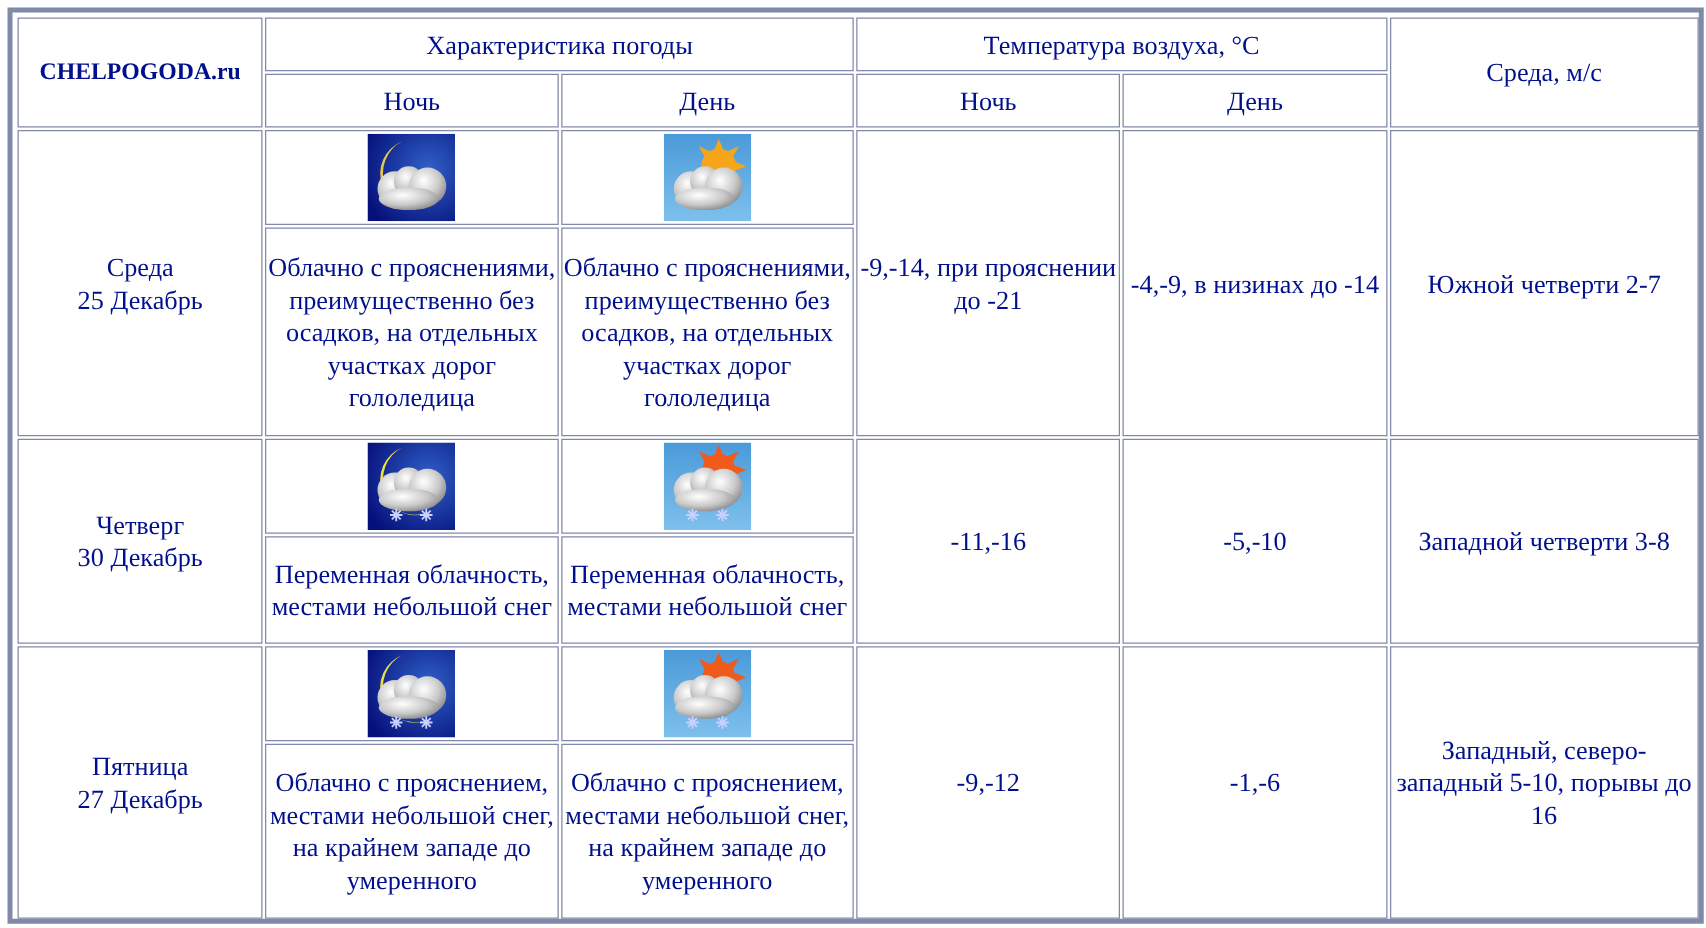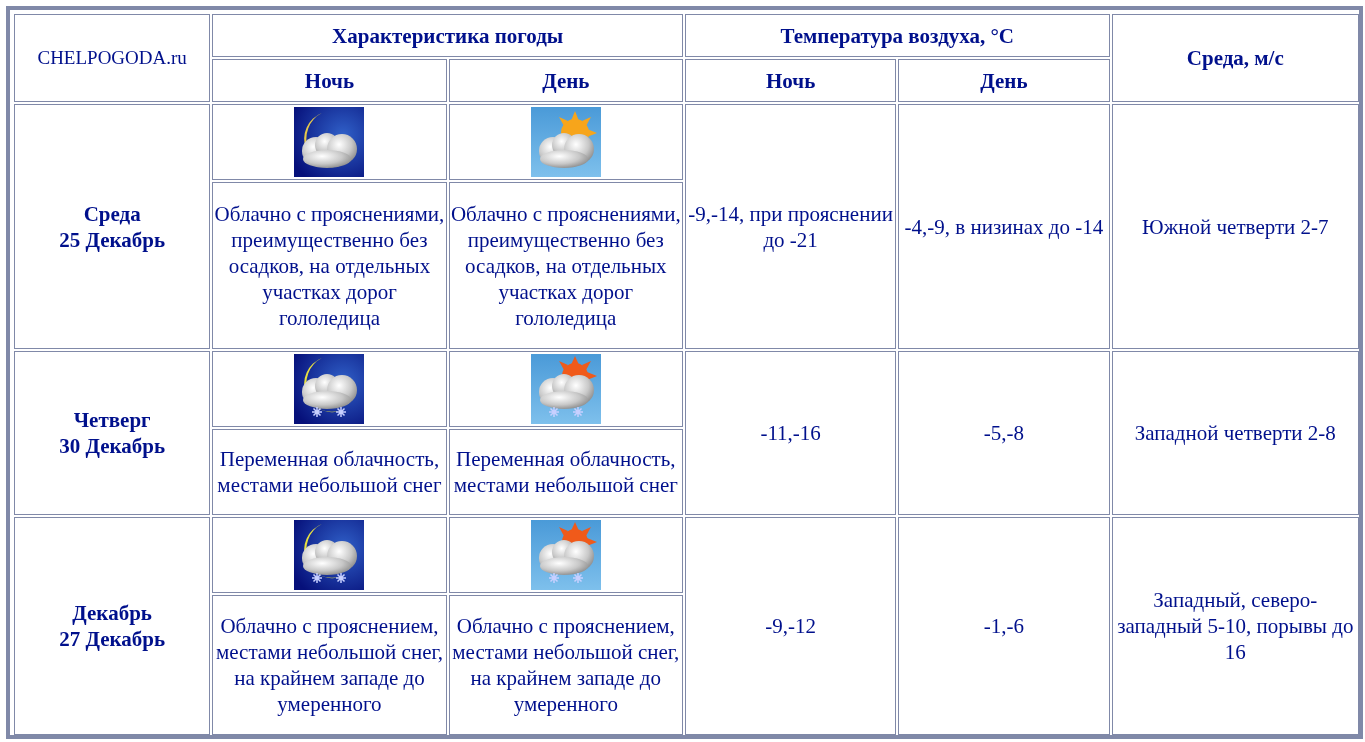--- a/index.html
+++ b/index.html
@@ -19,23 +19,23 @@
     font-family: "Liberation Serif", "DejaVu Serif", serif;
     color: #00108c;
     table-layout: fixed;
   }
   table.forecast td, table.forecast th {
     border: 1px solid #8089a8;
     text-align: center; vertical-align: middle;
     padding: 0;
     font-size: 21px; line-height: 26px;
   }
-  th { font-weight: bold; }
-  .brand { font-size: 19px !important; font-weight: normal; }
-  .day-cell { font-weight: bold; }
+  th { font-weight: normal; }
+  .brand { font-size: 19px !important; font-weight: bold; }
+  .day-cell { font-weight: normal; }
   .desc { padding: 0 2px; }
   .icon-cell { height: 72px; }
   .wx-icon { width: 70px; height: 70px; display: inline-block; vertical-align: middle; }
 </style>
 </head>
 <body>
 
 <svg width="0" height="0" style="position:absolute">
   <defs>
     <radialGradient id="nightbg" cx="70%" cy="40%" r="80%">
@@ -150,31 +150,31 @@
           <polygon points="60,7 55,16 51,11"></polygon>
                 <polygon points="28,7 37,11 33,16"></polygon>
               </g>
         <g transform="translate(0,-6)">
                 <use href="#clouds"></use>
               </g>
         <use href="#snow"></use>
       </svg>
     </td>
     <td rowspan="2" class="desc">-11,-16</td>
-    <td rowspan="2" class="desc">-5,-8</td>
-    <td rowspan="2" class="desc">Западной четверти 2-8</td>
+    <td rowspan="2" class="desc">-5,-10</td>
+    <td rowspan="2" class="desc">Западной четверти 3-8</td>
   </tr>
   <tr style="height:84px">
     <td class="desc">Переменная облачность, местами небольшой снег</td>
     <td class="desc">Переменная облачность, местами небольшой снег</td>
   </tr>
 
   <tr style="height:74px">
     <td rowspan="2" class="day-cell">
-      <div>Декабрь</div>
+      <div>Пятница</div>
       <div>27 Декабрь</div>
     </td>
     <td class="icon-cell">
       <svg class="wx-icon" viewBox="0 0 70 70">
         <rect width="70" height="70" fill="url(#nightbg)"></rect>
         <path d="M38 4 A26 26 0 1 0 58 56 A20 22 0 1 1 38 4 Z" fill="#e8e040" transform="translate(-10,0)"></path>
         <g transform="translate(0,-6)">
                 <use href="#clouds"></use>
               </g>
         <use href="#snow"></use>

